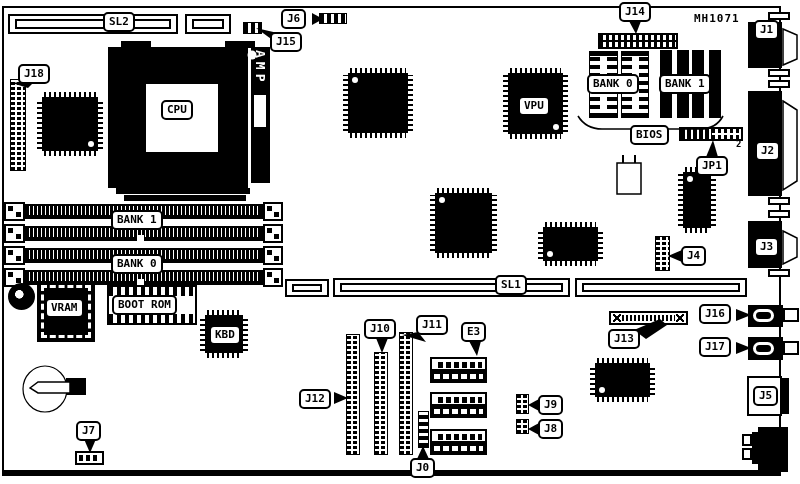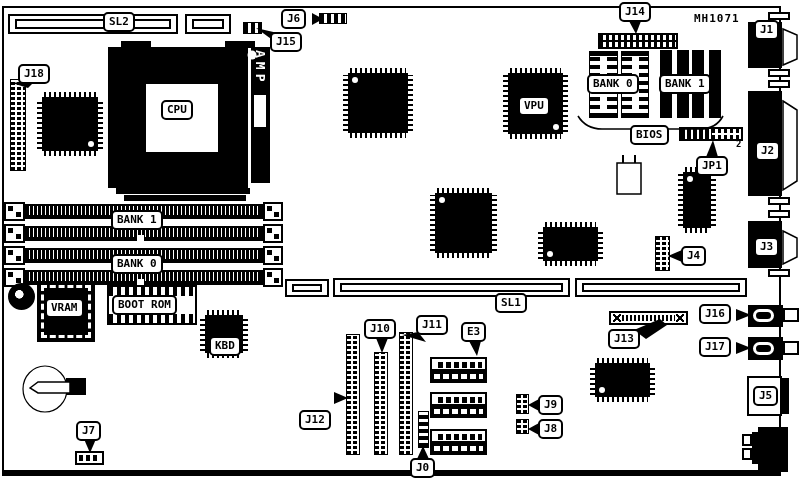--- a/index.html
+++ b/index.html
@@ -299,26 +299,26 @@
   <div class="callout" style="left:659px;top:74px">BANK 1</div>
   <div class="callout" style="left:630px;top:125px">BIOS</div>
   <div class="callout" style="left:696px;top:156px">JP1</div>
   <div class="plain" style="left:736px;top:139px;font-size:9px">2</div>
   <div class="callout" style="left:754px;top:20px">J1</div>
   <div class="callout" style="left:755px;top:141px">J2</div>
   <div class="callout" style="left:754px;top:237px">J3</div>
   <div class="callout" style="left:681px;top:246px">J4</div>
   <div class="callout" style="left:111px;top:210px">BANK 1</div>
   <div class="callout" style="left:111px;top:254px">BANK 0</div>
-  <div class="callout" style="left:495px;top:293px">SL1</div>
+  <div class="callout" style="left:495px;top:275px">SL1</div>
   <div class="callout" style="left:45px;top:298px">VRAM</div>
   <div class="callout" style="left:112px;top:295px">BOOT ROM</div>
-  <div class="callout" style="left:209px;top:336px">KBD</div>
+  <div class="callout" style="left:209px;top:325px">KBD</div>
   <div class="callout" style="left:76px;top:421px">J7</div>
-  <div class="callout" style="left:299px;top:410px">J12</div>
+  <div class="callout" style="left:299px;top:389px">J12</div>
   <div class="callout" style="left:364px;top:319px">J10</div>
   <div class="callout" style="left:416px;top:315px">J11</div>
   <div class="callout" style="left:461px;top:322px">E3</div>
   <div class="callout" style="left:410px;top:458px">J0</div>
   <div class="callout" style="left:538px;top:395px">J9</div>
   <div class="callout" style="left:538px;top:419px">J8</div>
   <div class="callout" style="left:608px;top:329px">J13</div>
   <div class="callout" style="left:699px;top:304px">J16</div>
   <div class="callout" style="left:699px;top:337px">J17</div>
   <div class="callout" style="left:753px;top:386px">J5</div>

